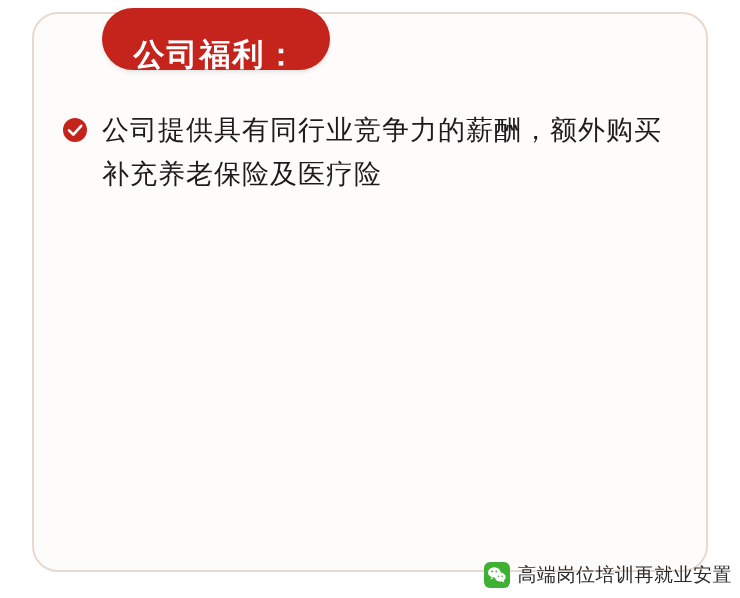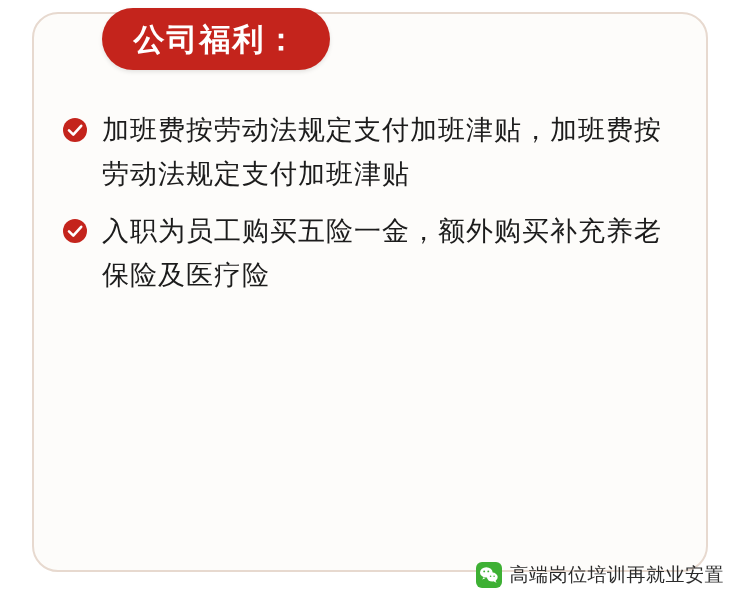--- a/index.html
+++ b/index.html
@@ -33,21 +33,21 @@
   }
   .badge {
     position: absolute;
     left: 102px;
     top: 8px;
     width: 228px;
     height: 62px;
     background: #c4241c;
     border-radius: 31px;
     display: flex;
-    align-items: center;
+    align-items: flex-end;
     justify-content: center;
     box-shadow: 0 2px 4px rgba(0,0,0,0.10);
   }
   .badge-text {
     color: #ffffff;
     font-size: 31px;
     font-weight: bold;
     letter-spacing: 2px;
     line-height: 1;
   }
@@ -78,21 +78,21 @@
   .item-text {
     flex: 1 1 auto;
     font-size: 27px;
     line-height: 1.62;
     color: #1c1c1c;
     letter-spacing: 1px;
     font-family: "DejaVu Sans", "Liberation Sans", sans-serif;
   }
   .footer {
     position: absolute;
-    right: 16px;
+    right: 8px;
     bottom: 10px;
     display: flex;
     align-items: flex-end;
   }
   .wechat-icon {
     width: 26px;
     height: 26px;
     background: #3eb034;
     border-radius: 6px;
     margin-right: 8px;
@@ -122,34 +122,25 @@
 
   <div class="list">
 
     <div class="item">
       <span class="check">
         <svg viewBox="0 0 26 26" xmlns="http://www.w3.org/2000/svg">
           <circle cx="13" cy="13" r="12" fill="#c4241c"></circle>
           <path d="M7 13.4 L11.3 17.6 L19.2 8.8" fill="none" stroke="#ffffff" stroke-width="2.6" stroke-linecap="round" stroke-linejoin="round"></path>
         </svg>
       </span>
-      <span class="item-text">加班费按劳动法规定支付加班津贴，加班费按劳动法规定支付加班津贴</span>
+      <span class="item-text">公司提供具有同行业竞争力的薪酬，额外购买补充养老保险及医疗险</span>
     </div>
 
 
 
-    <div class="item">
-      <span class="check">
-        <svg viewBox="0 0 26 26" xmlns="http://www.w3.org/2000/svg">
-          <circle cx="13" cy="13" r="12" fill="#c4241c"></circle>
-          <path d="M7 13.4 L11.3 17.6 L19.2 8.8" fill="none" stroke="#ffffff" stroke-width="2.6" stroke-linecap="round" stroke-linejoin="round"></path>
-        </svg>
-      </span>
-      <span class="item-text">入职为员工购买五险一金，额外购买补充养老保险及医疗险</span>
-    </div>
 
 
   </div>
 
   <div class="footer">
     <span class="wechat-icon">
       <svg width="20" height="18" viewBox="0 0 20 18" xmlns="http://www.w3.org/2000/svg">
         <ellipse cx="7.3" cy="6.4" rx="6.3" ry="5.2" fill="#ffffff"></ellipse>
         <path d="M4.6 11.2 L3.2 13.6 L6.3 12.2 Z" fill="#ffffff"></path>
         <circle cx="5.2" cy="5.4" r="0.95" fill="#3eb034"></circle>

